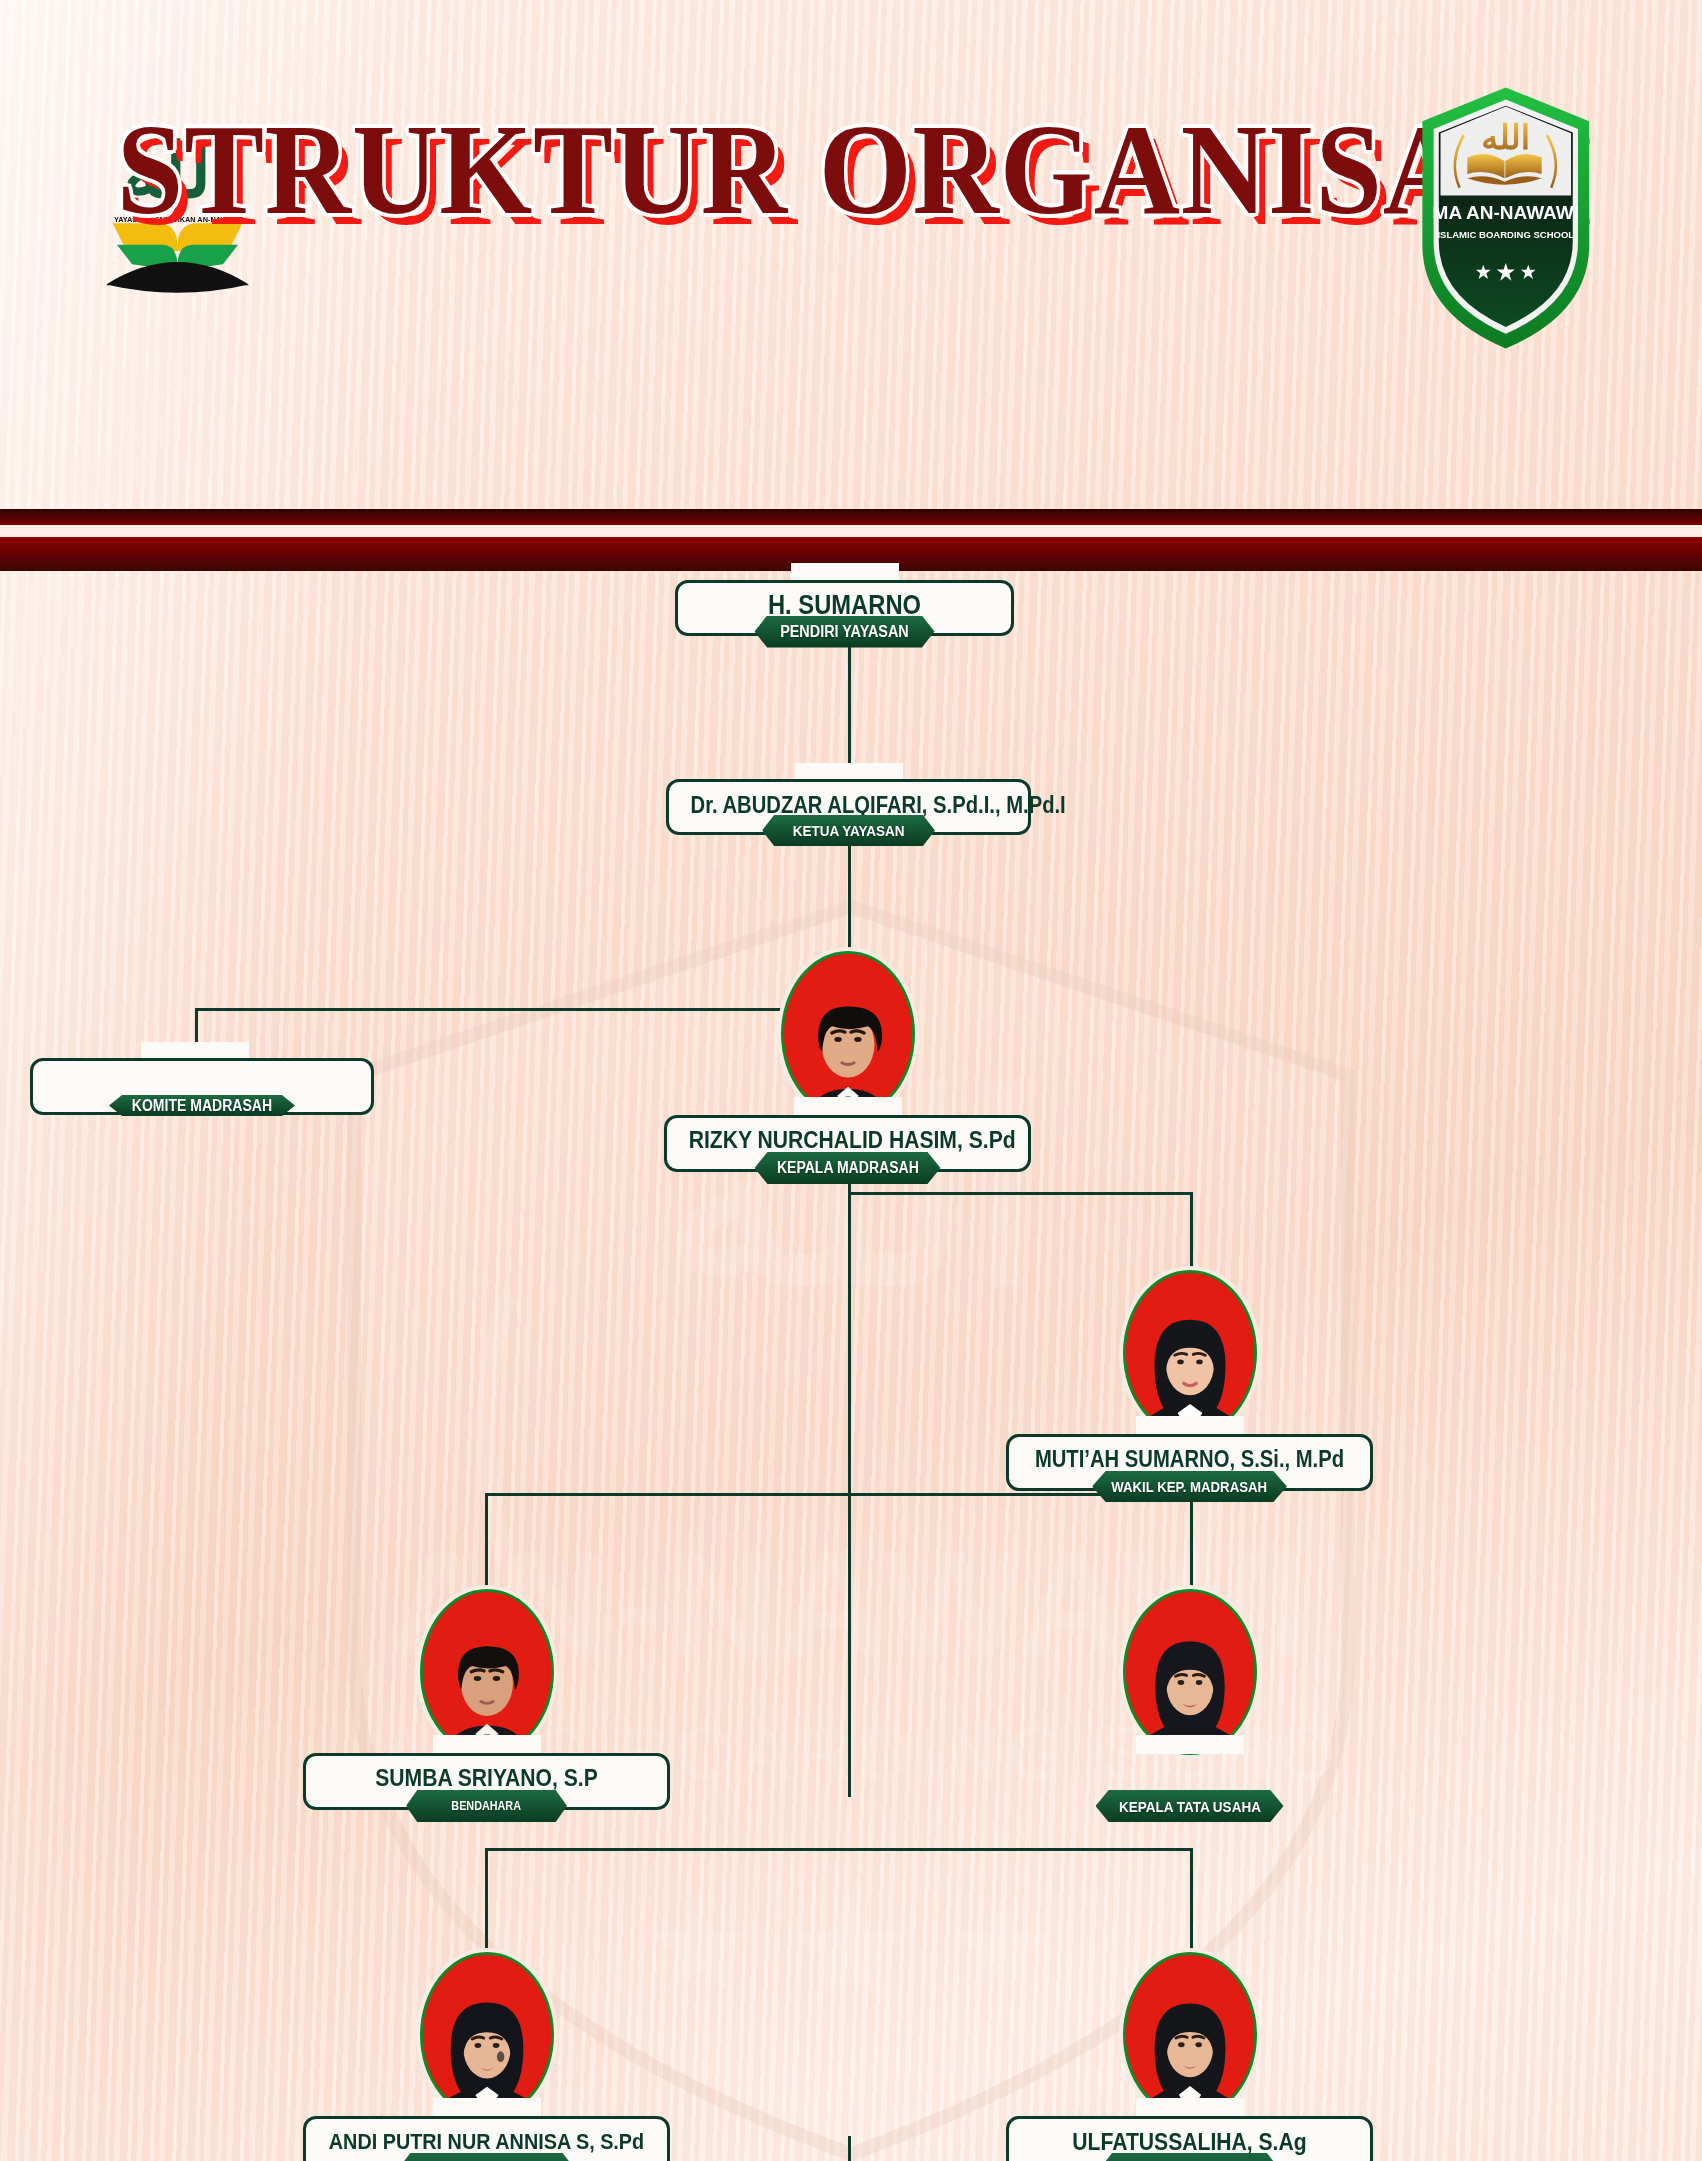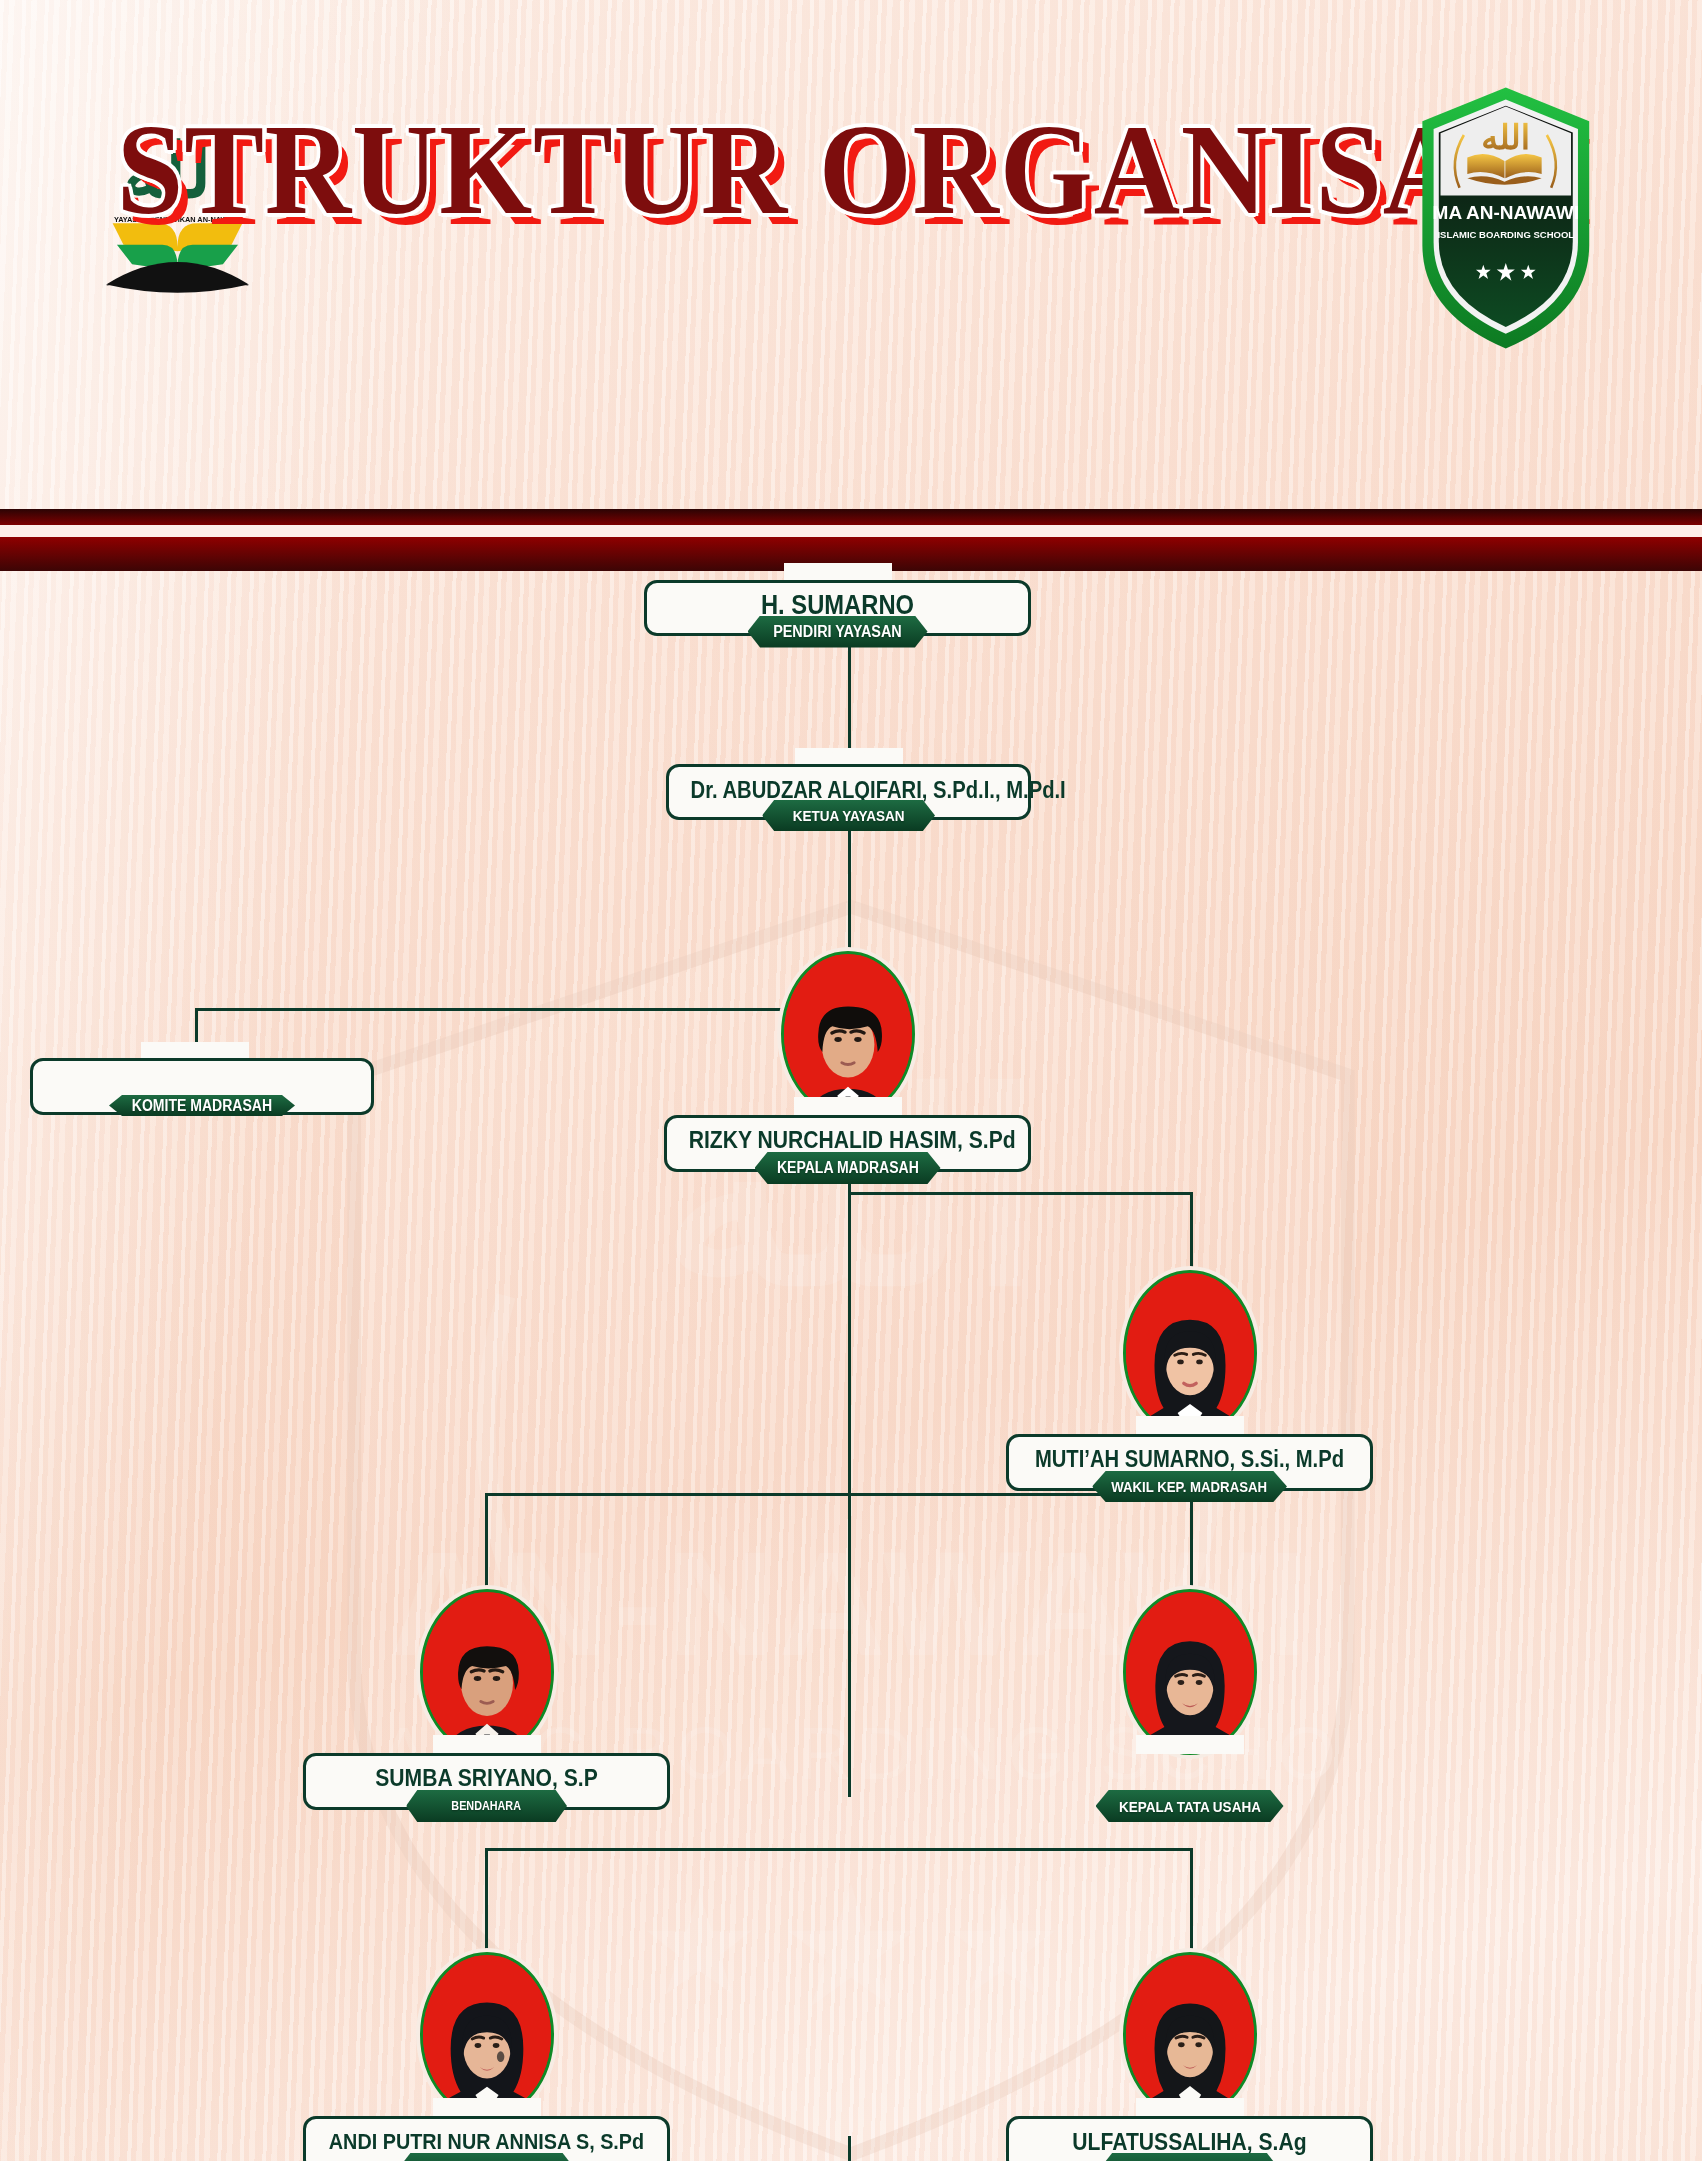--- a/index.html
+++ b/index.html
@@ -249,31 +249,31 @@
     <div class="ln h" style="left:485px; top:922px; width:706px;"></div>
     <div class="ln v" style="left:485px; top:922px; height:97px;"></div>
     <div class="ln v" style="left:1190px; top:922px; height:97px;"></div>
 
     <div class="ln h" style="left:485px; top:1277px; width:706px;"></div>
     <div class="ln v" style="left:485px; top:1277px; height:105px;"></div>
     <div class="ln v" style="left:1190px; top:1277px; height:105px;"></div>
 
     <div class="ln v" style="left:848px; top:1565px; height:138px;"></div>
 
-    <div class="node" style="left:644px; top:8.6px; width:387px; height:56px;">
+    <div class="node" style="left:675px; top:8.6px; width:339px; height:56px;">
       <div class="notch" style="top:-16.4px; width:108px; height:17.3px;"></div>
       <div class="card" style="height:56px;">
         <span class="name" style="font-size:27px; padding-top:9.5px;">H. SUMARNO</span>
       </div>
       <div class="tag" style="top:36px; width:180px; height:32px; font-size:16px;">
         <span>PENDIRI YAYASAN</span>
       </div>
     </div>
 
-    <div class="node" style="left:666px; top:193px; width:365px; height:56px;">
+    <div class="node" style="left:666px; top:208px; width:365px; height:56px;">
       <div class="notch" style="top:-16.4px; width:108px; height:17.3px;"></div>
       <div class="card" style="height:56px;">
         <span class="name" style="font-size:23px; padding-top:11.7px;">Dr. ABUDZAR ALQIFARI, S.Pd.I., M.Pd.I</span>
       </div>
       <div class="tag" style="top:36px; width:173px; height:31px; font-size:15px;">
         <span>KETUA YAYASAN</span>
       </div>
     </div>
 
     <div class="node" style="left:664px; top:380px; width:367px; height:182px;">

